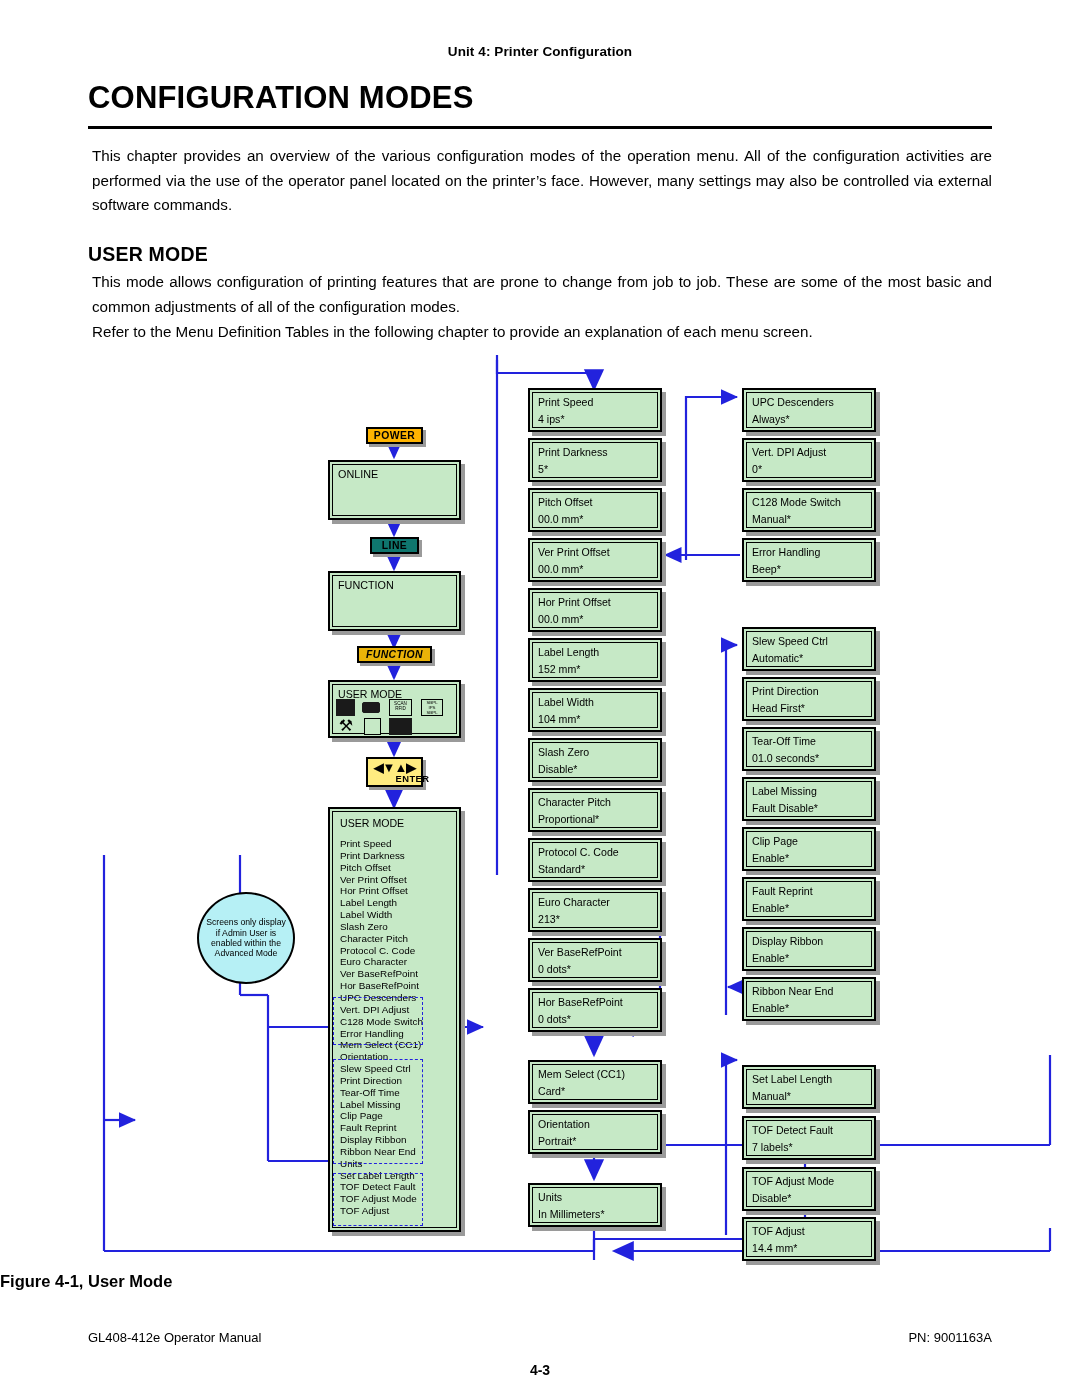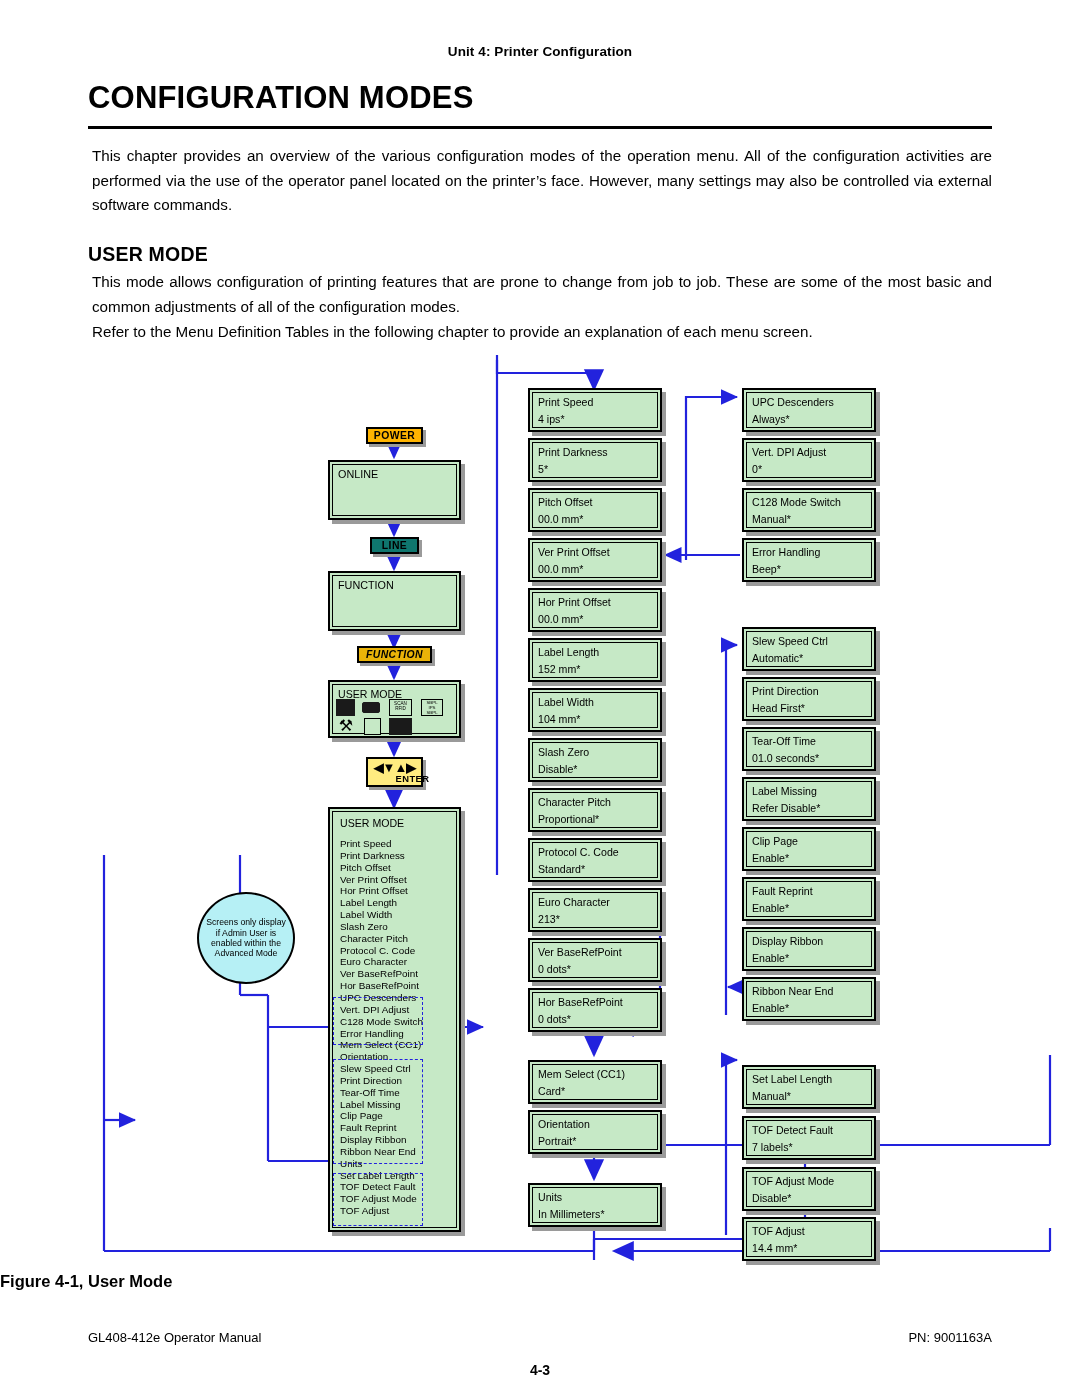--- a/index.html
+++ b/index.html
@@ -517,21 +517,21 @@
   </div>
   <div class="screen node" style="left:742px; top:372px;">
     <div class="inner">
       <div class="l1">Tear-Off Time</div>
       <div class="l2">01.0  seconds*</div>
     </div>
   </div>
   <div class="screen node" style="left:742px; top:422px;">
     <div class="inner">
       <div class="l1">Label Missing</div>
-      <div class="l2">Refer Disable*</div>
+      <div class="l2">Fault Disable*</div>
     </div>
   </div>
   <div class="screen node" style="left:742px; top:472px;">
     <div class="inner">
       <div class="l1">Clip Page</div>
       <div class="l2">Enable*</div>
     </div>
   </div>
   <div class="screen node" style="left:742px; top:522px;">
     <div class="inner">

